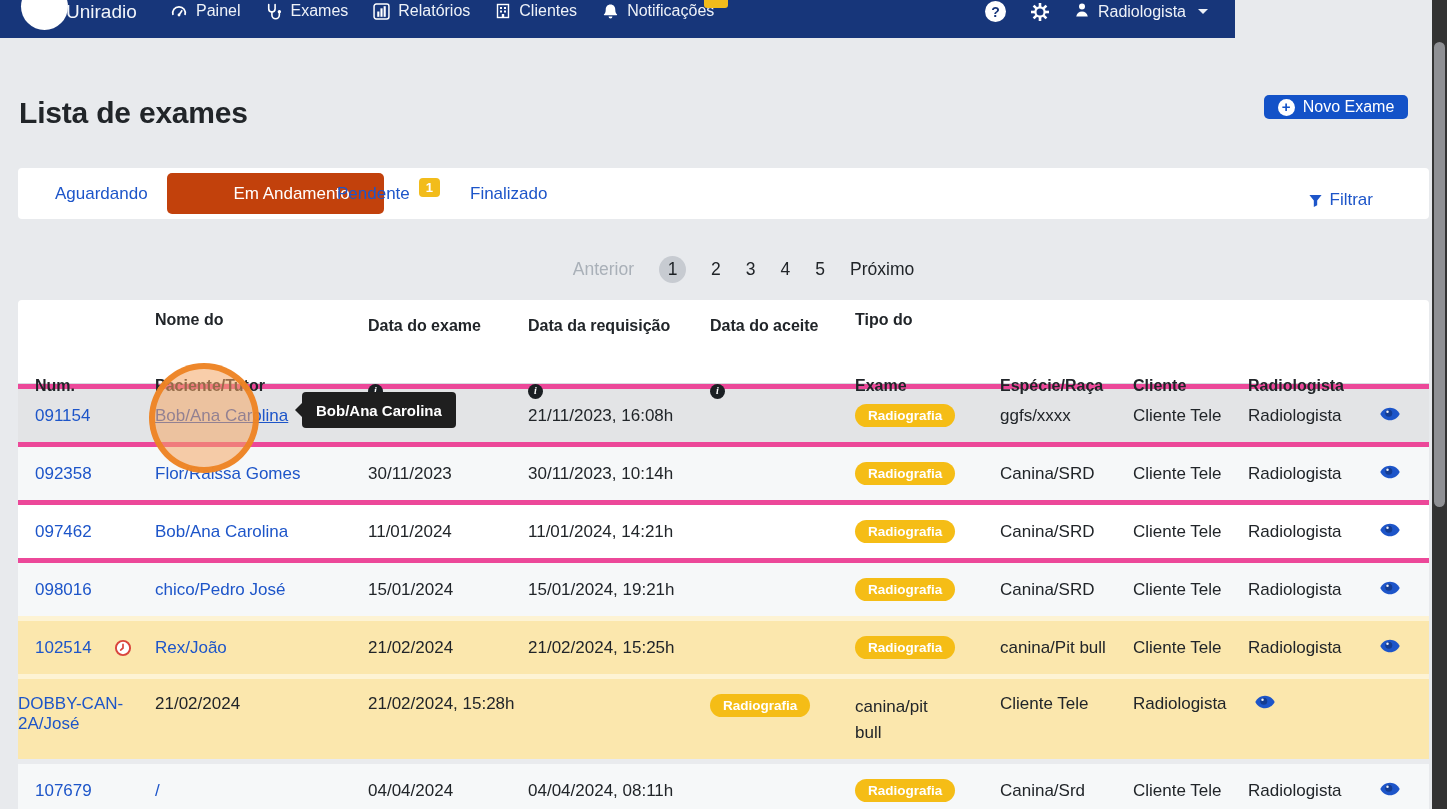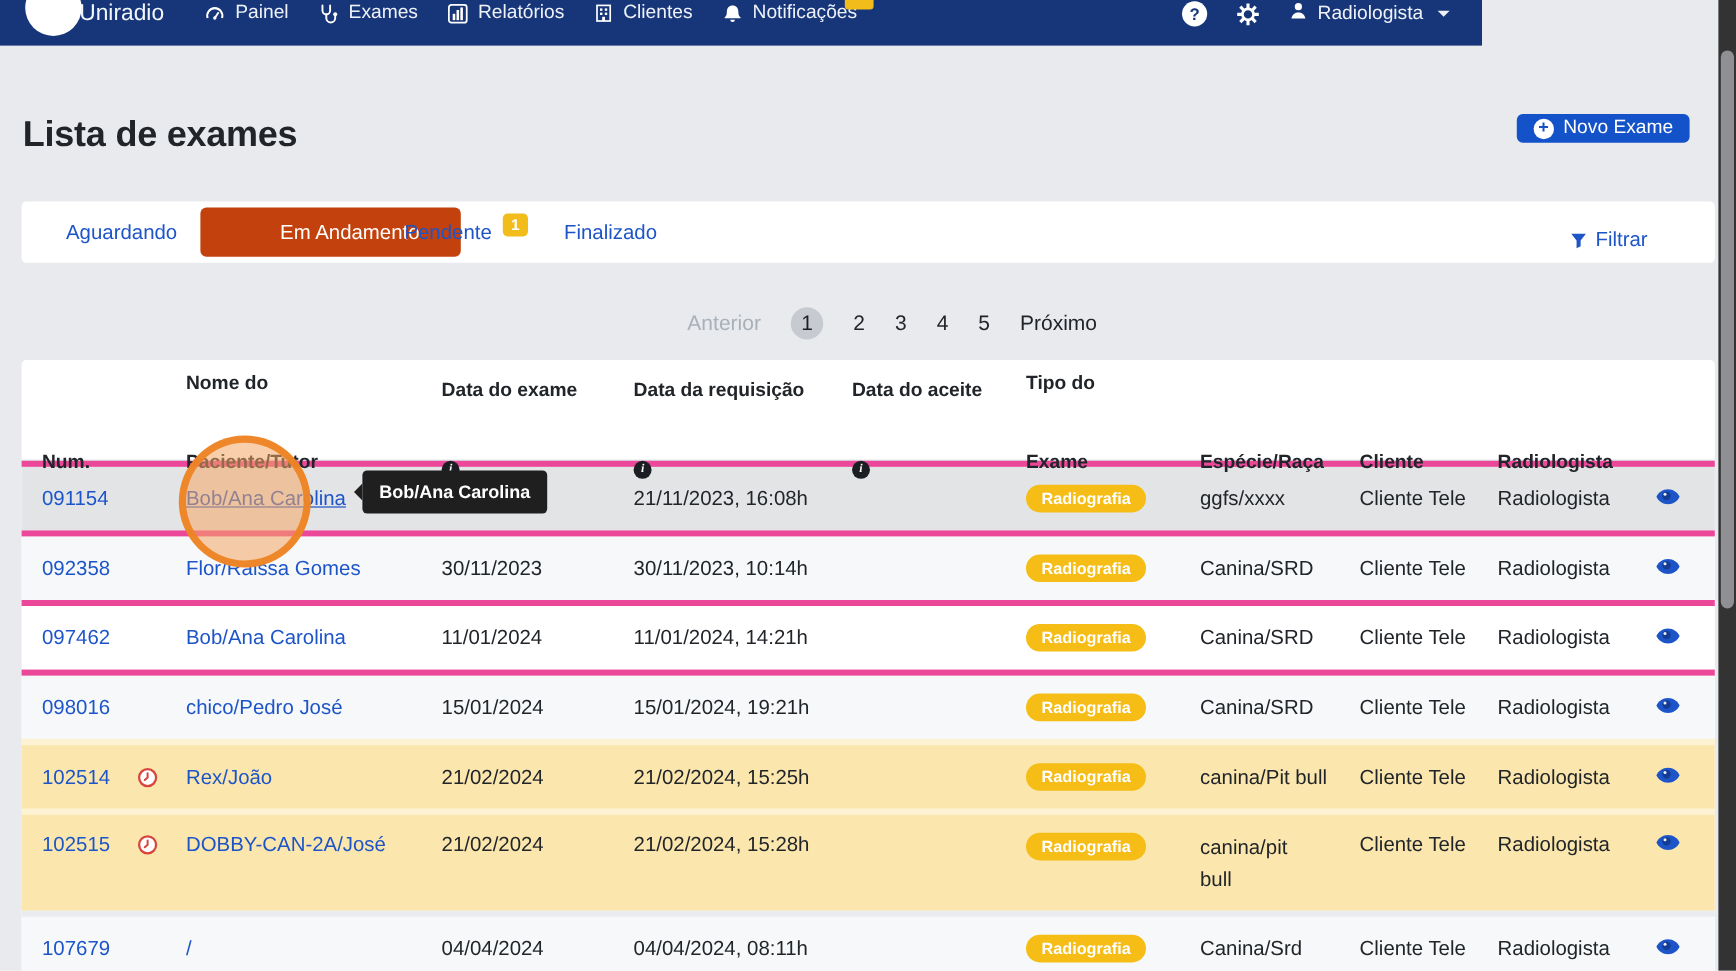--- a/index.html
+++ b/index.html
@@ -357,29 +357,20 @@
     <div class="cell c-eye"><span class="eye-btn">
   <svg width="20" height="14" viewBox="0 0 24 16">
     <path d="M12 .5C6.7.5 2.3 3.8.4 8c1.9 4.2 6.3 7.5 11.6 7.5S21.7 12.2 23.6 8C21.7 3.8 17.3.5 12 .5z" fill="#1d55c9"></path>
     <circle cx="10.5" cy="7" r="4.2" fill="#143c92"></circle>
     <circle cx="9" cy="5.4" r="1.5" fill="#eef2fb"></circle>
   </svg>
 </span></div>
   </div>
 
   <div class="trow row-data warn row-tall">
-    <div class="cell c-num">
-      <a class="tlink">102515</a>
-      <span class="clock-ico">
-  <svg width="18" height="18" viewBox="0 0 16 16">
-    <circle cx="8" cy="8" r="6.3" fill="#fff" stroke="#d9453d" stroke-width="1.7"></circle>
-    <path d="M8 4.8V8L5.9 9.8" fill="none" stroke="#d9453d" stroke-width="1.5" stroke-linecap="round"></path>
-  </svg>
-</span>
-    </div>
     <div class="cell"><a class="tlink">DOBBY-CAN-2A/José</a></div>
     <div class="cell">21/02/2024</div>
     <div class="cell">21/02/2024, 15:28h</div>
     <div class="cell"></div>
     <div class="cell"><span class="badge-radio">Radiografia</span></div>
     <div class="cell"><span class="narrow">canina/pit bull</span></div>
     <div class="cell">Cliente Tele</div>
     <div class="cell">Radiologista</div>
     <div class="cell c-eye"><span class="eye-btn">
   <svg width="20" height="14" viewBox="0 0 24 16">

